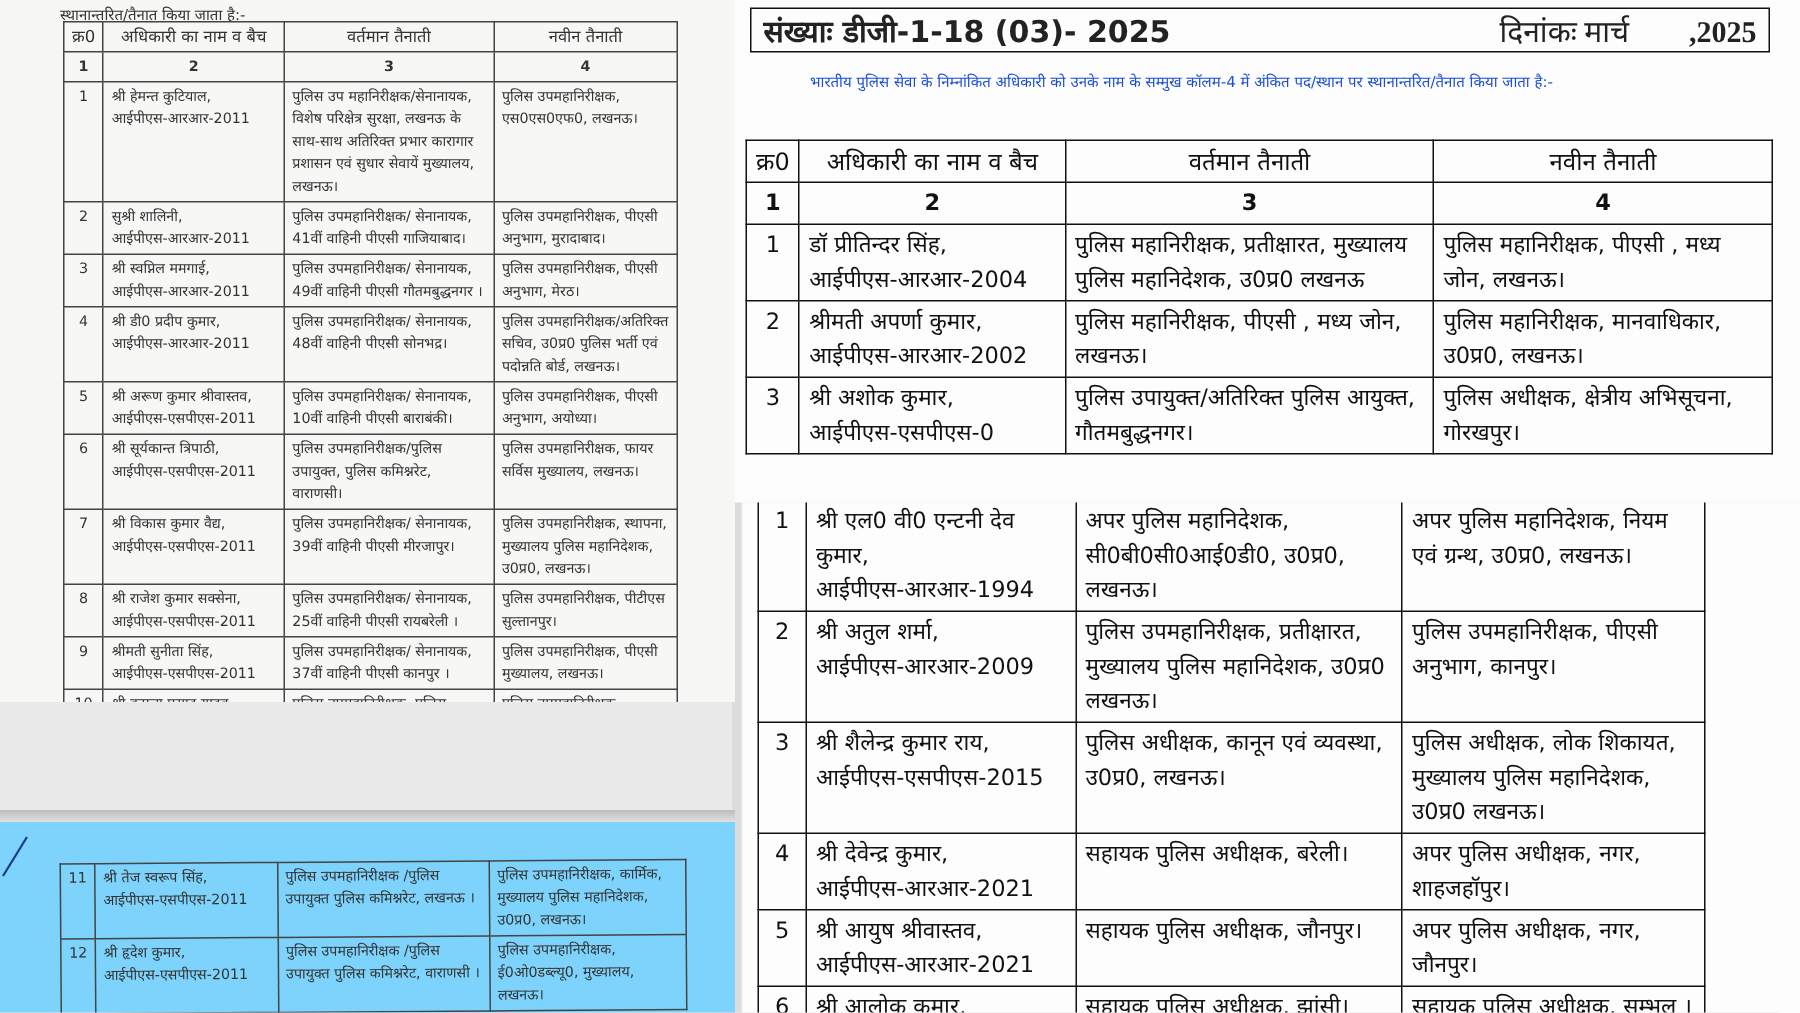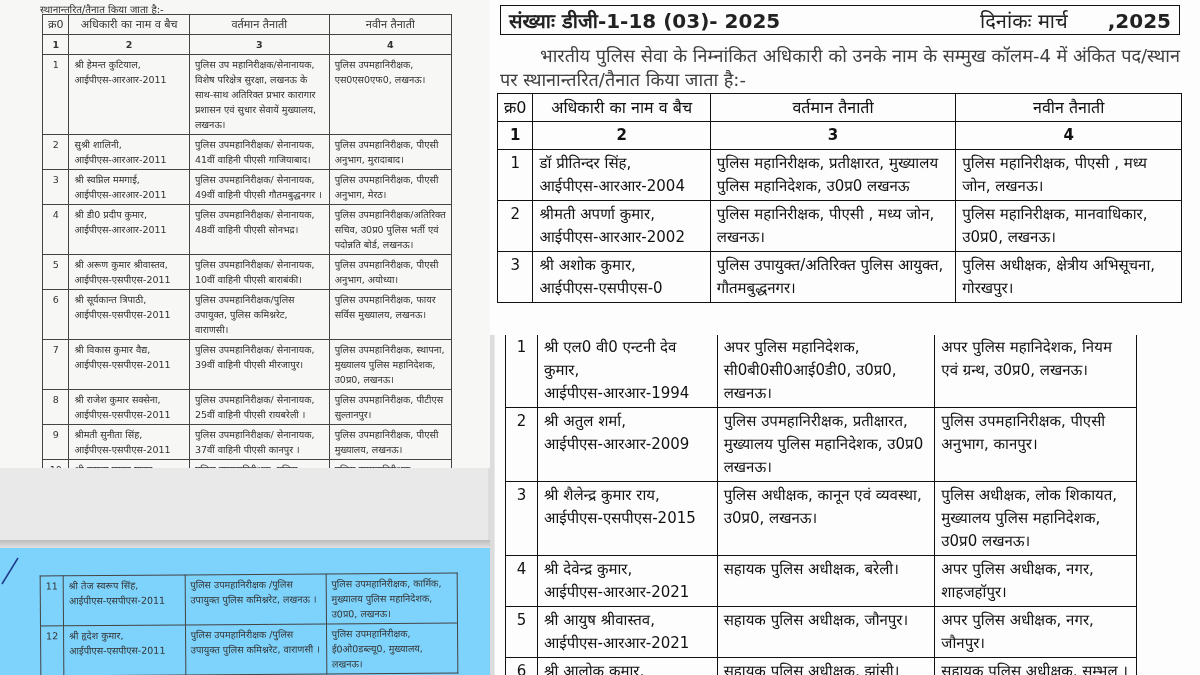--- a/index.html
+++ b/index.html
@@ -16,23 +16,23 @@
   table{border-collapse:collapse;position:absolute;}
   td,th{border:1px solid #333;vertical-align:top;padding:2px 5px;font-weight:normal;text-align:left;}
   .t-small td,.t-small th{font-size:9.5px;line-height:15px;color:#333;border-color:#444;}
   .t-small th{text-align:center;font-size:11px;}
   .t-small .num{text-align:center;font-weight:bold;}
   .t-big td,.t-big th{font-size:15px;line-height:23px;color:#111;border-color:#111;padding:2px 6px;}
   .t-big th{text-align:center;font-size:16px;}
   .t-big .num{text-align:center;font-weight:bold;}
   .t-big .sn,.t-small .sn{text-align:center;}
   .ref-box{position:absolute;left:500px;top:5px;width:680px;height:30px;border:1px solid #111;font-size:20px;display:flex;justify-content:space-between;align-items:center;padding:0 8px;box-sizing:border-box;font-weight:bold;}
-  .ref-box .date{font-weight:normal;}
+  .ref-box .date{font-weight:normal;font-family:Liberation Serif, serif;}
   .ref-box .date b{font-weight:bold;margin-left:40px;}
-  .para{position:absolute;left:500px;top:44px;width:690px;font-size:18px;line-height:24px;color:#404040;text-indent:40px;}
+  .para{position:absolute;left:500px;top:44px;width:690px;font-size:10px;line-height:24px;color:#1d4ed8;text-indent:40px;}
   .signature{position:absolute;left:270px;top:470px;width:60px;height:40px;}
 </style>
 </head>
 <body>
 
 <div class="divider-v"></div>
 
 <div class="panel p1">
   <div class="intro" style="left:40px;top:2px;">स्थानान्तरित/तैनात किया जाता है:-</div>
   <table class="t-small" style="left:42px;top:14px;width:410px;">

